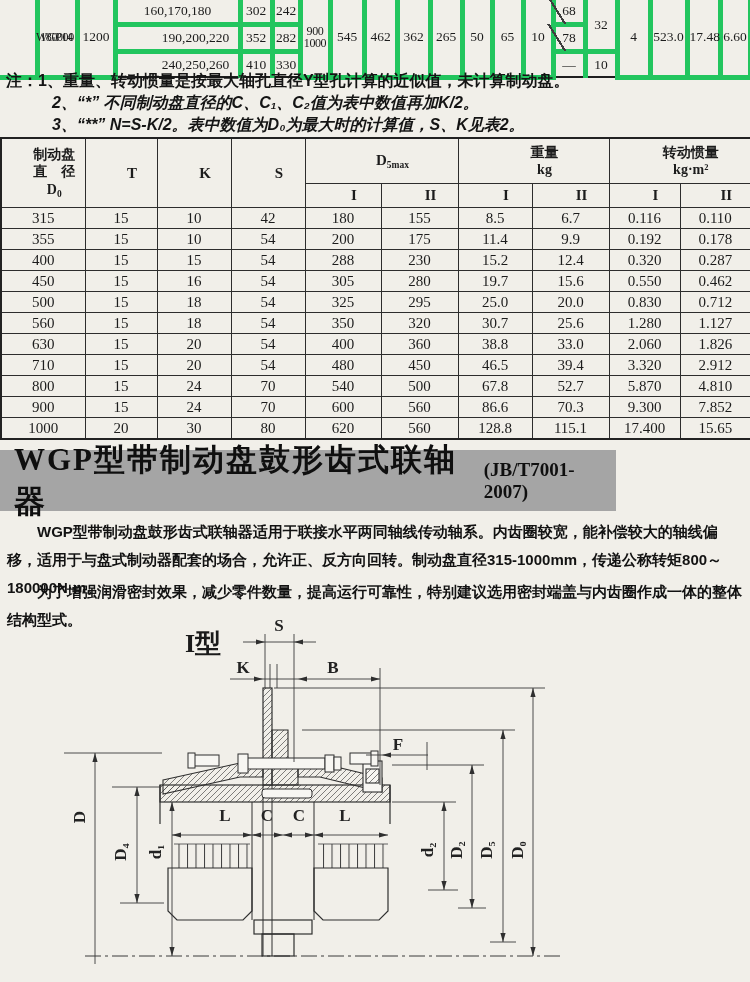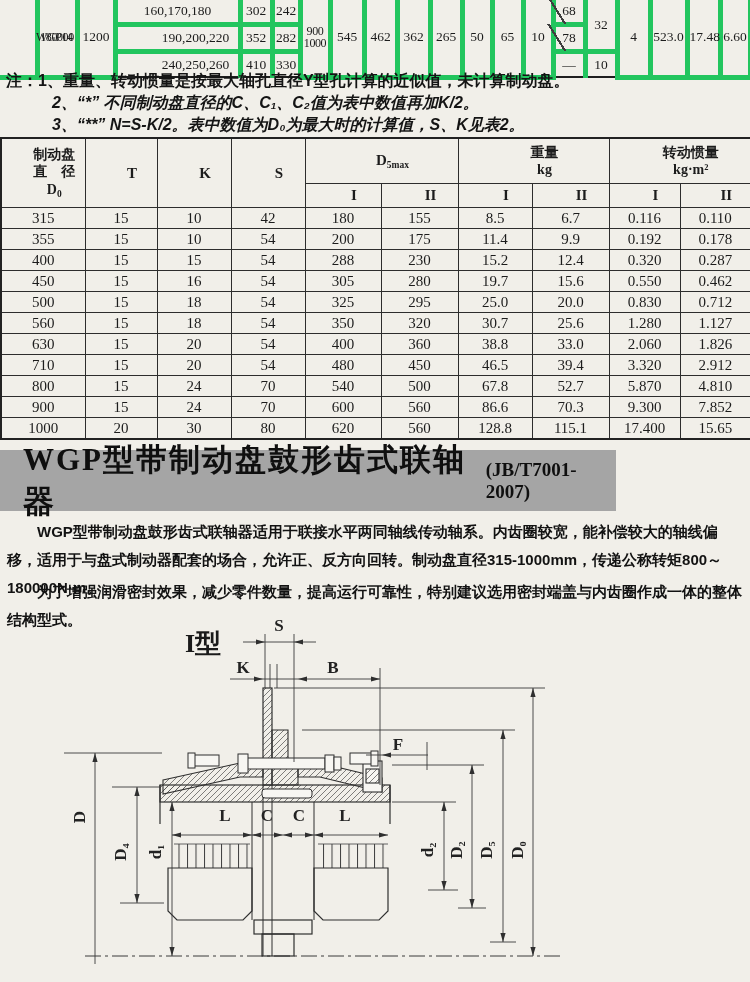--- a/index.html
+++ b/index.html
@@ -33,21 +33,21 @@
   .main-table{border:2px solid #222;}
   .main-table thead th{font-weight:600;line-height:1.25;padding-left:22px;}
   .main-table thead tr:first-child th{height:44px;}
   .main-table thead tr:last-child th{height:23px;}
   .main-table tbody td{height:20px;}
   sub.s{font-size:9.5px;vertical-align:-3px;}
   .hdr-small{font-size:14px;}
 
   
   .banner{position:absolute;top:450px;left:0;width:616px;height:61px;background:#a5a5a5;
-     display:flex;align-items:center;padding-left:23px;box-sizing:border-box;color:#0f0f0f;}
+     display:flex;align-items:center;padding-left:14px;box-sizing:border-box;color:#0f0f0f;}
   .banner .t1{font-size:31px;font-weight:bold;letter-spacing:2px;}
   .banner .t2{font-size:19px;font-weight:bold;margin-left:4px;}
 
   
   .para{position:absolute;left:7px;width:737px;margin:0;
      font-family:"Liberation Sans","DejaVu Sans",sans-serif;font-weight:bold;
      font-size:15px;line-height:28px;text-indent:2em;color:#121212;}
   .p1{top:518px;}
   .p2{top:578px;}
 

